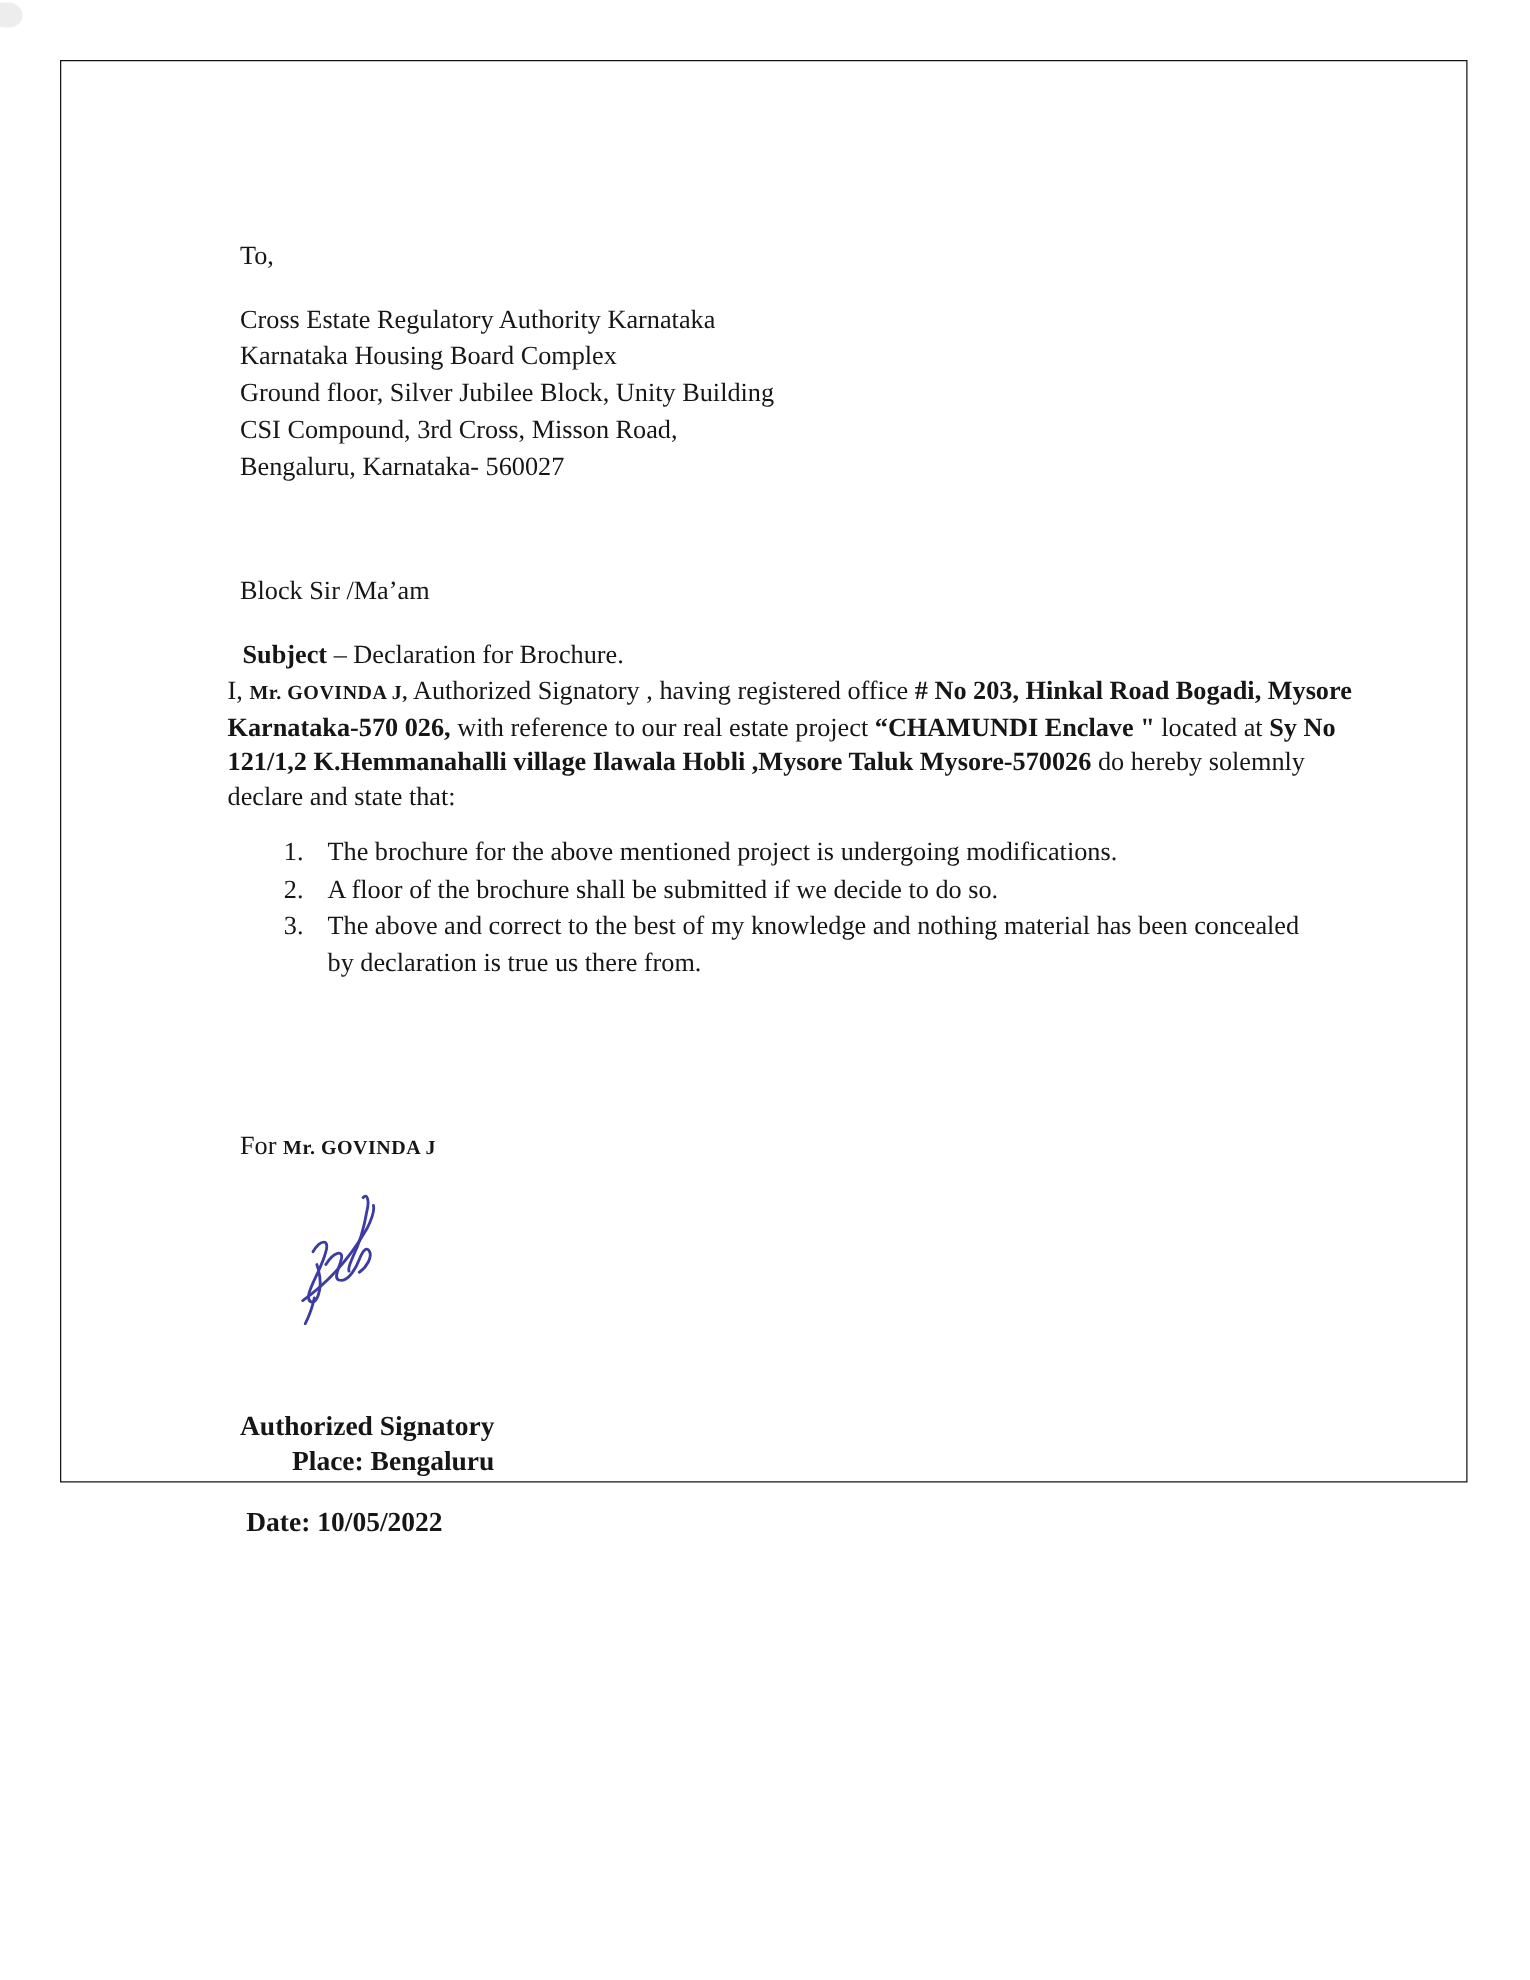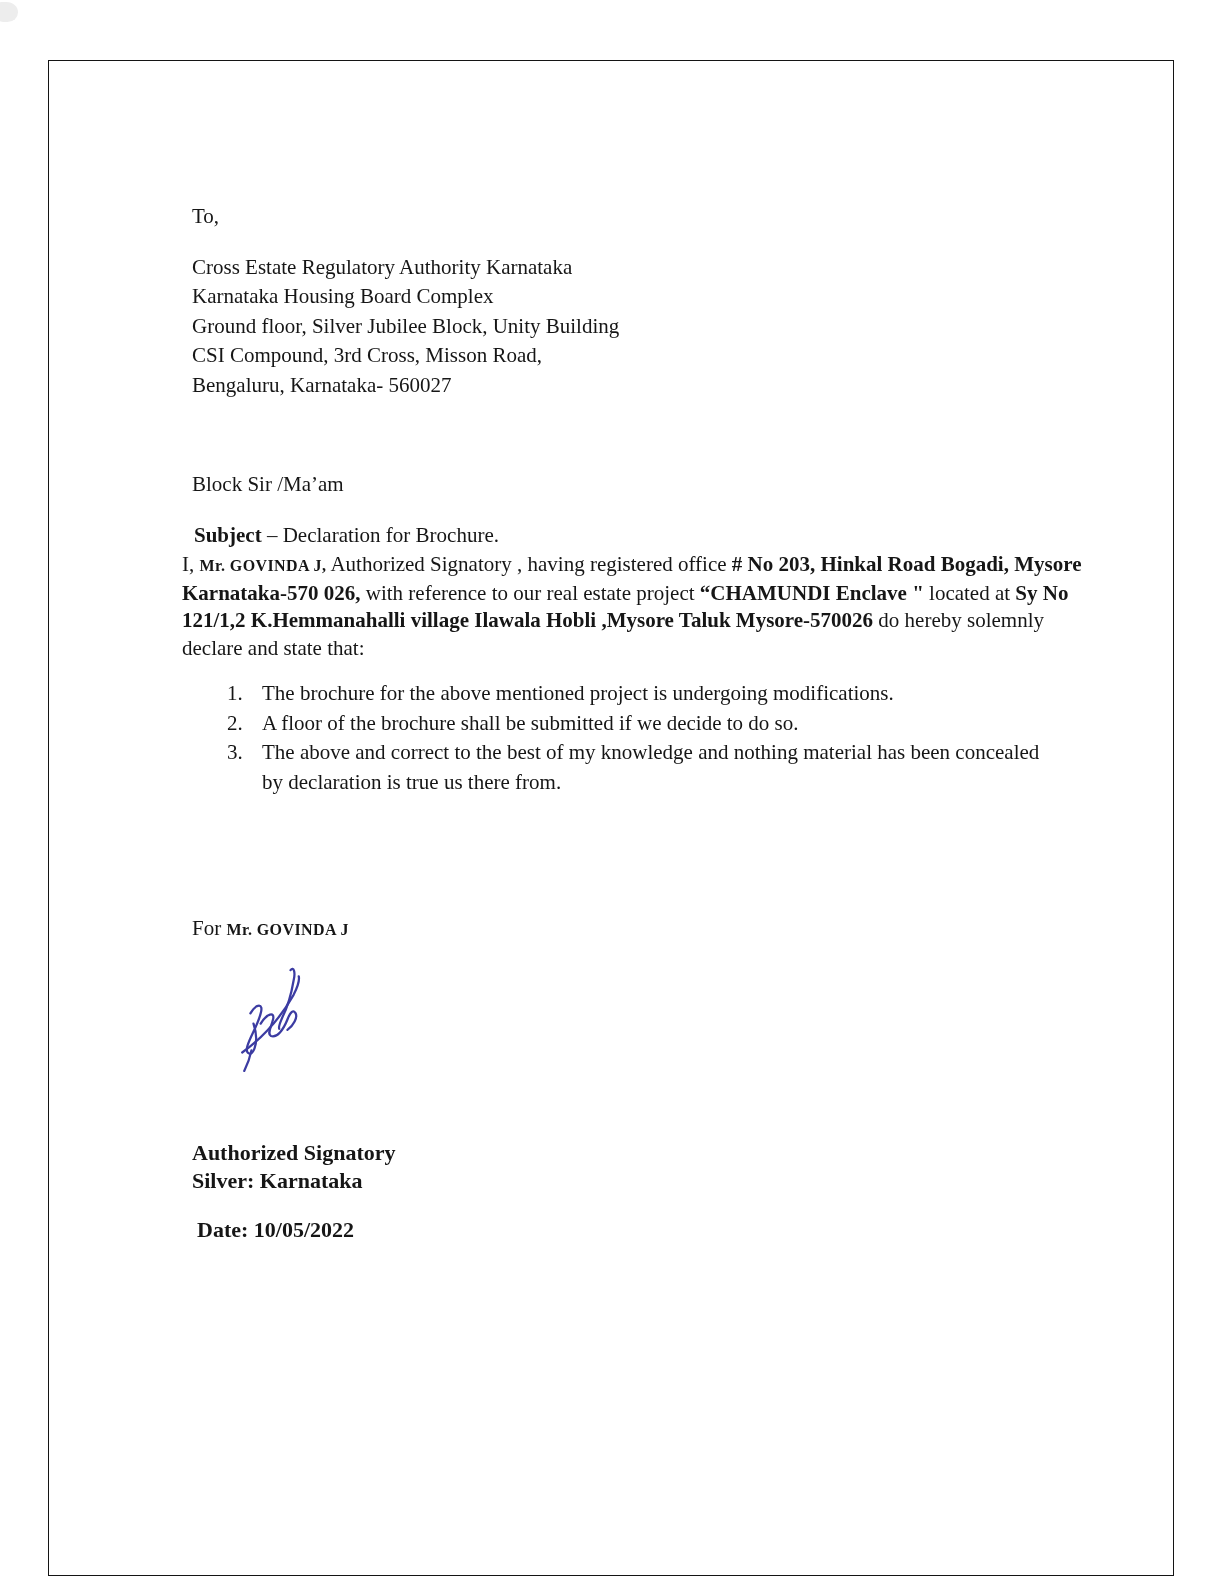--- a/index.html
+++ b/index.html
@@ -12,27 +12,27 @@
     position: relative;
     overflow: hidden;
     -webkit-font-smoothing: antialiased;
   }
   .page { position: absolute; inset: 0; background: #ffffff; }
   .scan-smudge {
     position: absolute; left: -4px; top: 2px; width: 22px; height: 20px;
     background: #ededed; border-radius: 30% 60% 55% 40%;
   }
   .border-frame {
-    position: absolute; left: 48px; top: 60px;
-    width: 1126px; height: 1516px;
+    position: absolute; left: 48px; top: 48px;
+    width: 1126px; height: 1138px;
     border: 1.6px solid #141414;
     box-sizing: border-box;
   }
   .abs { position: absolute; }
-  .b { font-weight: bold; }
+  .b { font-weight: bold; text-align: right; }
   .lg { font-size: 16px; letter-spacing: 0.4px; }
 
   .to-label       { left: 143px; top: 143px; font-size: 21px; }
   .recipient      { left: 143px; top: 192px; font-size: 21px; line-height: 29.4px; }
   .greeting       { left: 143px; top: 411px; font-size: 21px; }
   .subject-line   { left: 145px; top: 462px; font-size: 21px; margin: 0; }
   .body-para      { left: 133px; top: 490px; width: 908px; font-size: 21px;
                     line-height: 27.5px; margin: 0; }
   .decl-list      { left: 178px; top: 618px; width: 850px; }
   .decl-item      { display: flex; font-size: 21px; line-height: 29.6px; }
@@ -92,19 +92,19 @@
           <path d="M24 58 C30 48, 38 46, 36 54 C34 62, 30 68, 34 70 C40 72, 46 64, 50 54 C53 46, 56 44, 58 48 C60 52, 56 60, 50 64"></path>
           <path d="M14 48 C20 38, 27 38, 24 48 C21 60, 14 70, 11 80 C9 88, 15 90, 18 82 C21 74, 19 64, 17 58"></path>
           <path d="M15 84 C13 94, 10 100, 8 104"></path>
           <path d="M6 86 C20 76, 40 58, 56 30 C60 22, 62 16, 61 12"></path>
         </g>
       </svg>
     </div>
 
     <div class="abs footer-block">
       <div class="b">Authorized Signatory</div>
-      <div class="b">Silver: Karnataka</div>
+      <div class="b">Place: Bengaluru</div>
     </div>
 
     <div class="abs date-line b">Date: 10/05/2022</div>
 
   </div>
 </div>
 
 </body></html>

